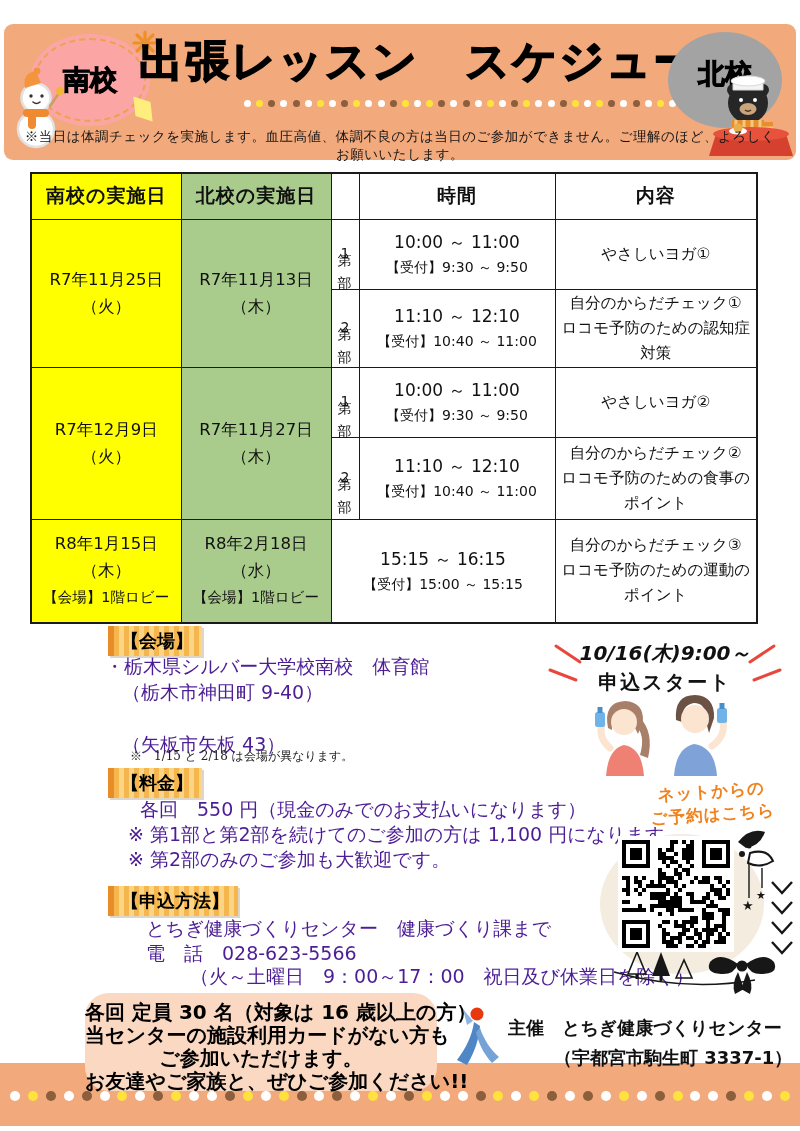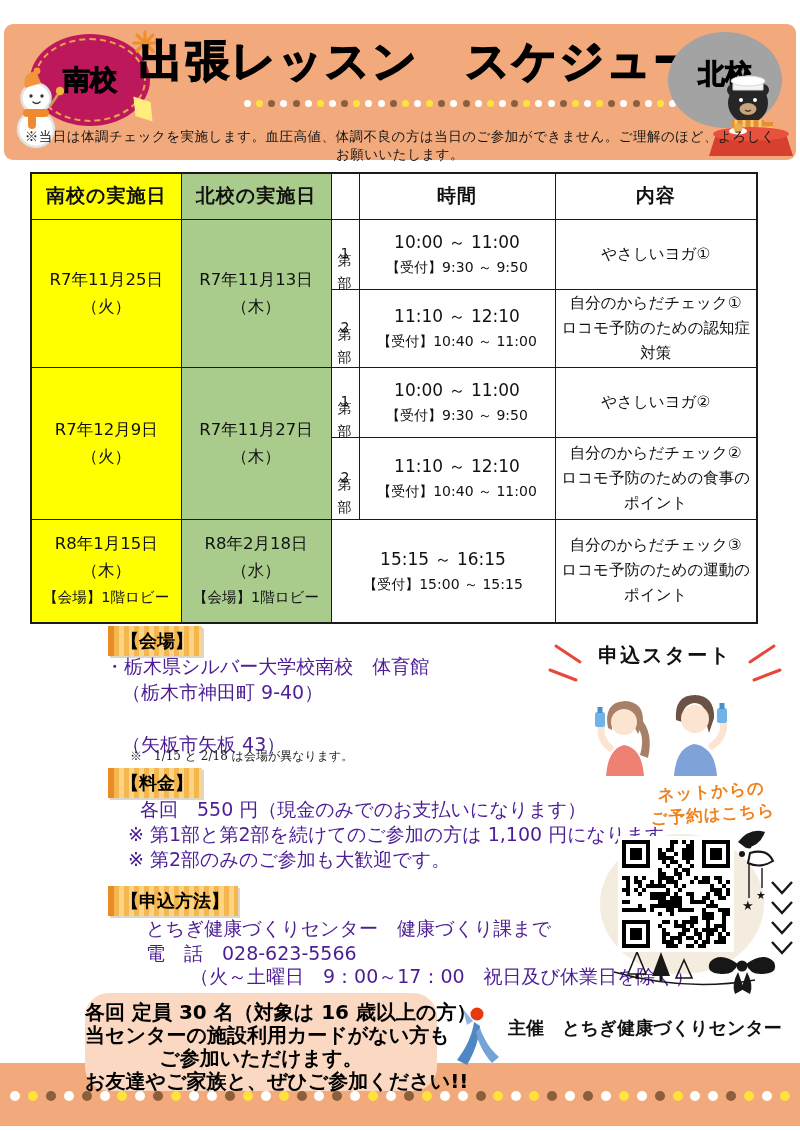--- a/index.html
+++ b/index.html
@@ -4,21 +4,21 @@
 <style>
   html,body{margin:0;padding:0;background:#e9e9e9;}
   #page{position:relative;width:800px;height:1131px;background:#ffffff;overflow:hidden;
         font-family:"DejaVu Sans",sans-serif;color:#111;margin:0 auto;}
   .abs{position:absolute;}
 
   
   .banner{left:4px;top:24px;width:792px;height:136px;background:#F2A97C;border-radius:9px;}
   .title{left:135px;top:8px;width:540px;text-align:center;font-size:44px;font-weight:900;
          letter-spacing:2px;color:#000;-webkit-text-stroke:1.5px #000;white-space:nowrap;}
-  .badge-south{left:26px;top:10px;width:120px;height:92px;background:#be185d;border-radius:50%;}
+  .badge-south{left:26px;top:10px;width:120px;height:92px;background:#fca5a5;border-radius:50%;}
   .badge-south .dash{position:absolute;inset:4px;border:2px dashed #E8A54A;border-radius:50%;}
   .badge-south .tail{position:absolute;left:104px;top:66px;width:18px;height:18px;background:#FFEE7E;
                      transform:rotate(18deg) skew(24deg);}
   .badge-label{position:absolute;width:100%;text-align:center;font-size:27px;font-weight:900;
                color:#000;-webkit-text-stroke:1px #000;}
   .badge-south .badge-label{top:28px;}
   .badge-north{left:664px;top:8px;width:114px;height:96px;background:#a3a3a3;border-radius:50%;}
   .badge-north .badge-label{top:24px;}
   .title-dots{left:240px;top:76px;width:432px;display:flex;justify-content:space-between;align-items:center;}
   .title-dots span{width:7px;height:7px;border-radius:50%;display:inline-block;}
@@ -295,20 +295,21 @@
 
   <div class="abs signup">
     <svg class="abs" style="left:0;top:0;" width="234" height="52" viewBox="0 0 234 52">
       <g stroke="#E8483C" stroke-width="3" stroke-linecap="round">
         <line x1="8" y1="6" x2="32" y2="22"></line>
           <line x1="2" y1="30" x2="28" y2="40"></line>
         <line x1="226" y1="6" x2="202" y2="22"></line>
           <line x1="232" y1="30" x2="206" y2="40"></line>
       </g>
     </svg>
+    <div class="l1" style="position:relative;">10/16(木)9:00～</div>
     <div class="l2" style="position:relative;">申込スタート</div>
   </div>
 
   <svg class="abs" style="left:578px;top:688px;" width="175" height="88" viewBox="0 0 175 88">
     <path d="M30 40 Q25 14 47 13 Q66 14 65 34 L60 46 L56 38 Q58 23 44 22 Q33 24 34 42 Z" fill="#A8806A"></path>
     <path d="M62 30 Q76 44 70 70 L62 67 Q68 46 57 37 Z" fill="#A8806A"></path>
     <circle cx="46" cy="34" r="13" fill="#FBE4D0"></circle>
     <path d="M28 88 Q30 61 46 57 Q64 60 66 88 Z" fill="#EE8173"></path>
     <path d="M32 60 Q20 50 24 36" stroke="#FBE4D0" stroke-width="7" fill="none" stroke-linecap="round"></path>
     <rect x="17" y="24" width="10" height="15" rx="2.5" fill="#6FB3E8"></rect>
@@ -633,20 +634,21 @@
     <circle cx="27" cy="8" r="6.5" fill="#E8380D"></circle>
     <path d="M13 3 L23 15 L17 19 Z" fill="#8FB4E3"></path>
     <path d="M24 16 C22 30 16 42 7 54 L17 59 C25 46 29 32 30 20 Z" fill="#4F86C6"></path>
     <path d="M30 22 C34 34 41 44 49 51 L42 57 C33 47 28 36 26 26 Z" fill="#76A3D6"></path>
   </svg>
 
   <div class="abs organizer" style="z-index:2;">
     <div>
       <span>主催</span>　<span>とちぎ健康づくりセンター</span>
     </div>
+    <div class="addr">（宇都宮市駒生町 3337-1）</div>
   </div>
 
   <div class="abs footer-dots">
       <span style="background: rgb(255, 255, 255);"></span>
       <span style="background: rgb(255, 226, 60);"></span>
       <span style="background: rgb(139, 94, 60);"></span>
       <span style="background: rgb(255, 255, 255);"></span>
       <span style="background: rgb(139, 94, 60);"></span>
       <span style="background: rgb(255, 255, 255);"></span>
       <span style="background: rgb(255, 226, 60);"></span>

